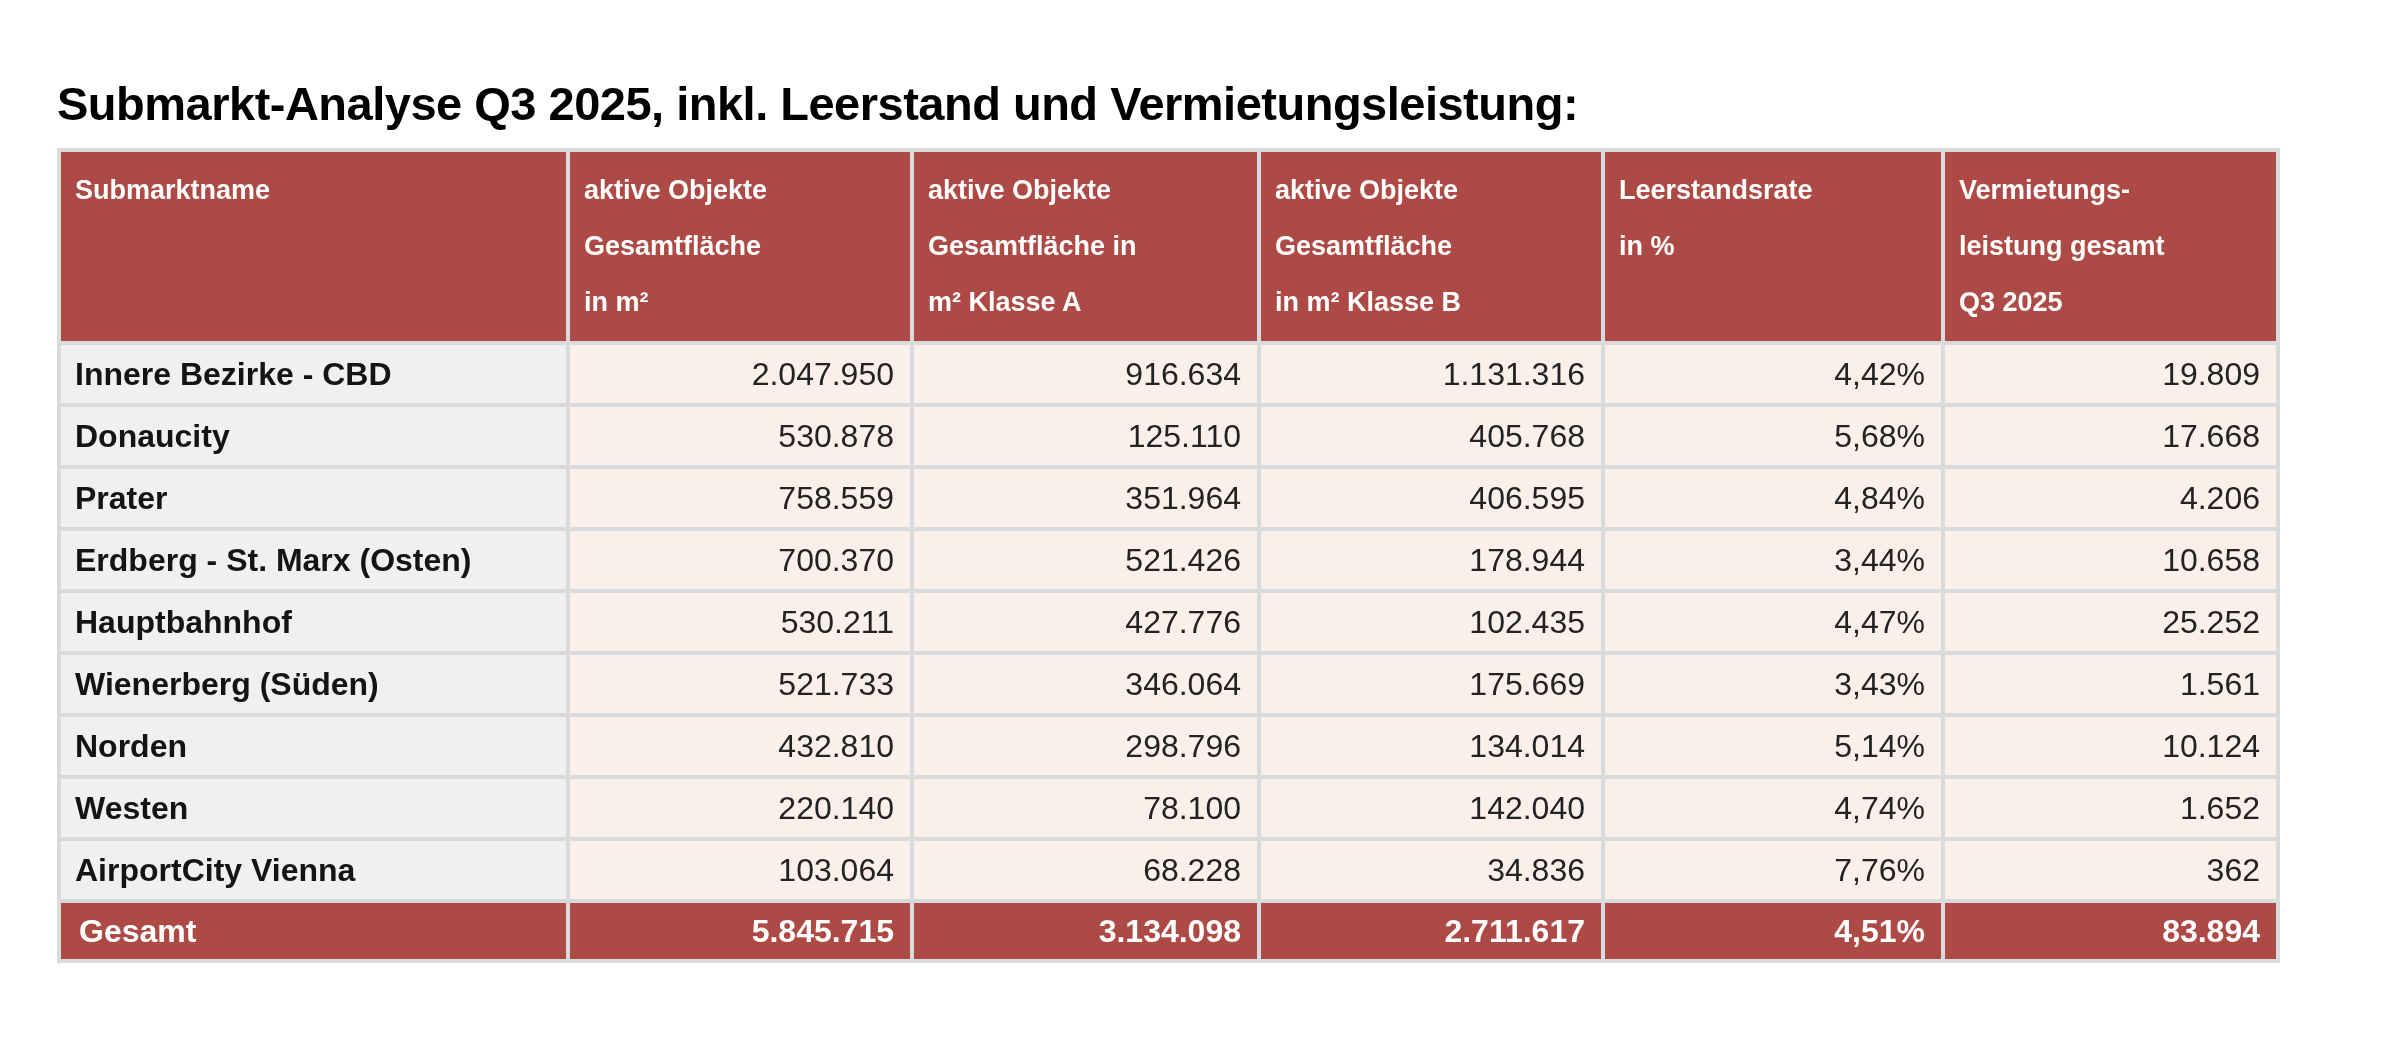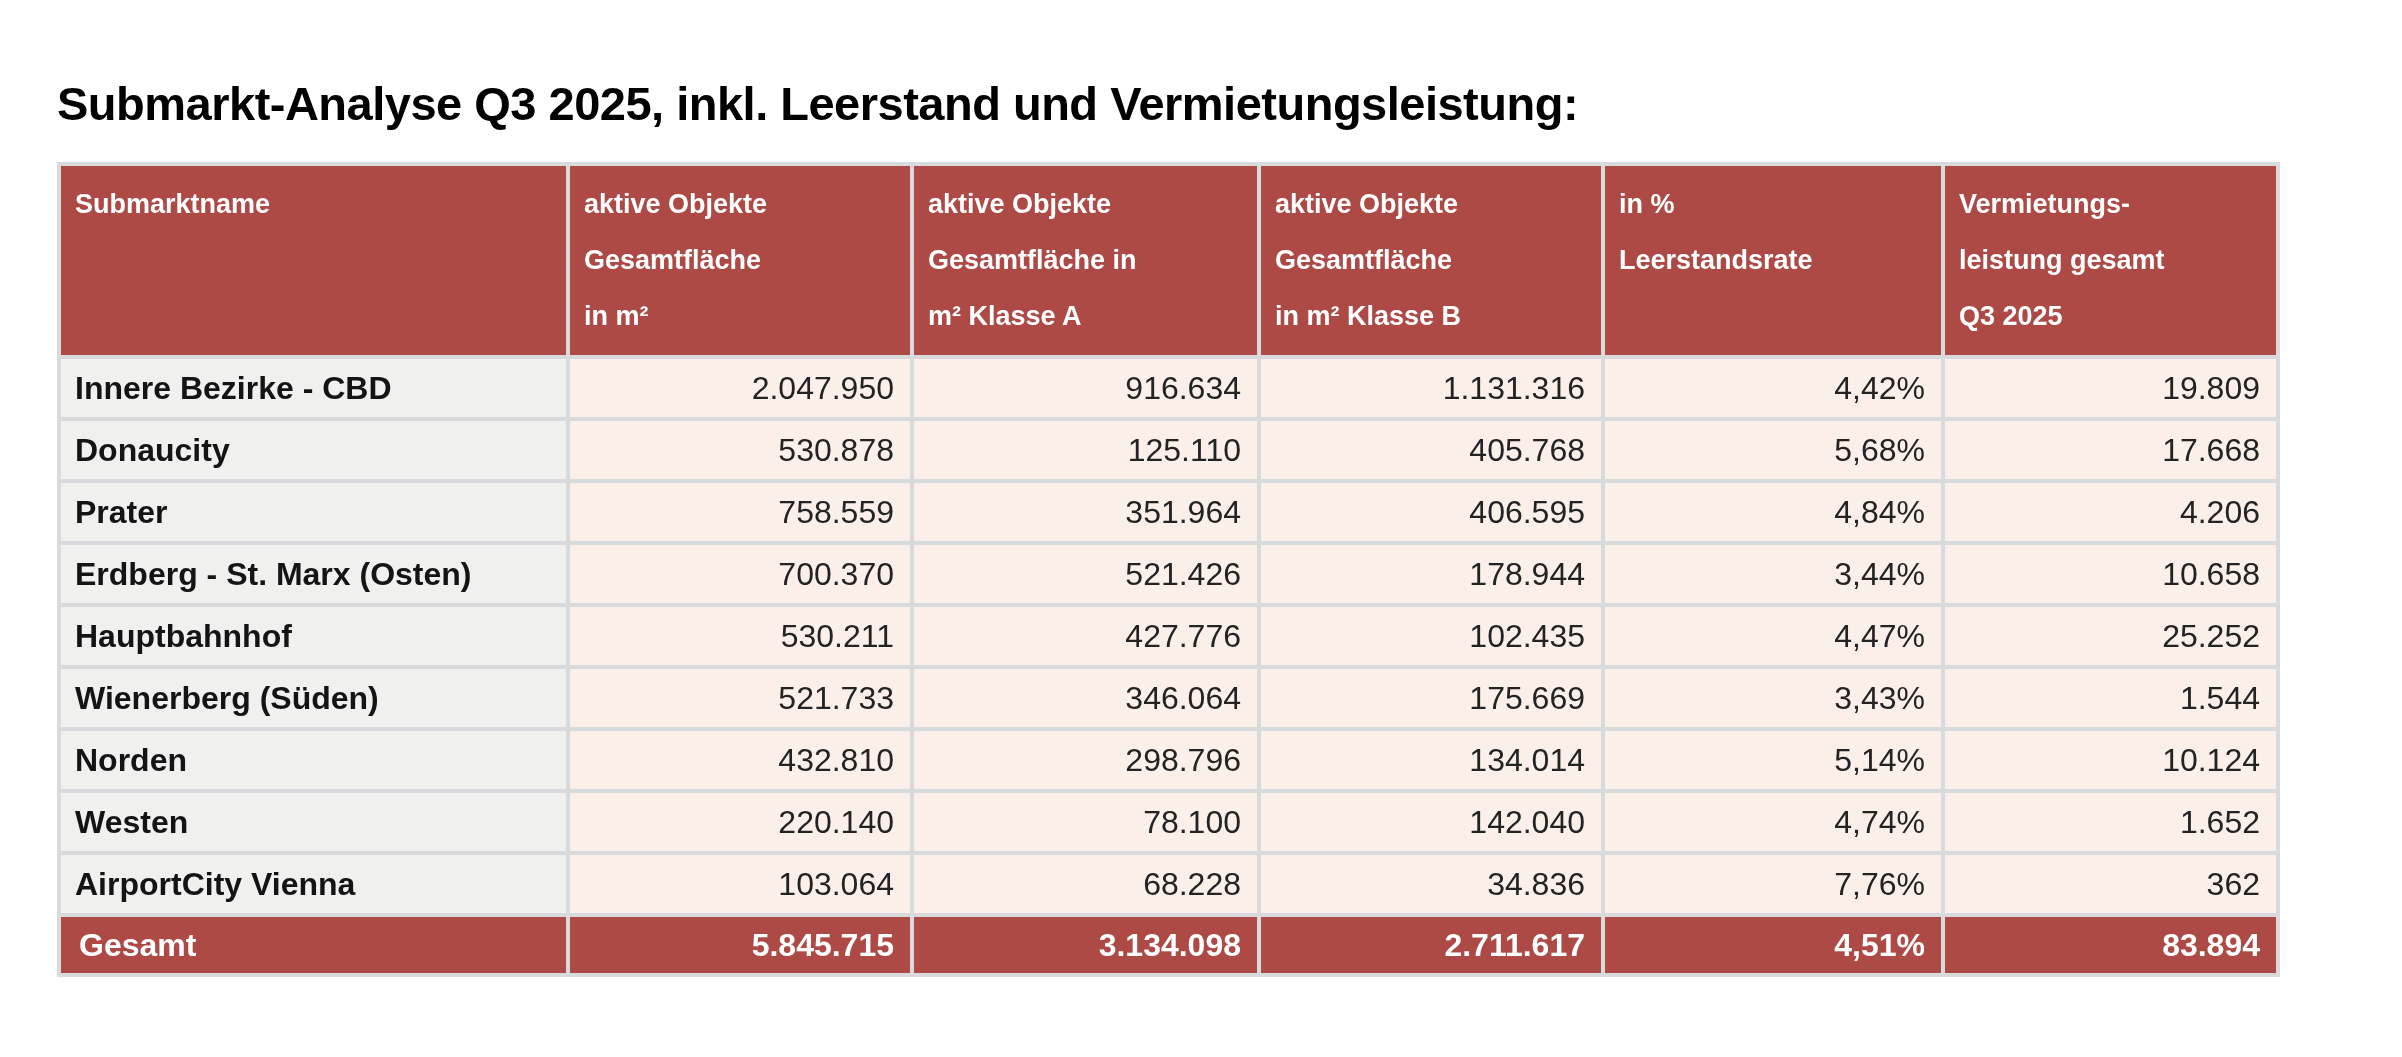--- a/index.html
+++ b/index.html
@@ -14,21 +14,20 @@
     font-size:47px;font-weight:bold;color:#000;letter-spacing:-0.5px;
     white-space:nowrap;
   }
   .tbl{
     position:absolute;left:57px;top:148px;
     display:grid;
     grid-template-columns:505px 340px 343px 340px 336px 331px;
     grid-template-rows:189px repeat(9,58px) 56px;
     gap:4px;padding:4px;
     background:#D9DADB;
-    margin-top:14px;
   }
   .cell{overflow:hidden;white-space:nowrap;}
   .head{
     background:#AD4A45;color:#ffffff;
     font-size:27px;font-weight:bold;
     line-height:56px;padding:10px 14px 0 14px;
   }
   .head.num{}
   .label{
     background:#F0F1EF;color:#141414;
@@ -66,22 +65,22 @@
     <div>aktive Objekte</div>
     <div>Gesamtfläche in</div>
     <div>m² Klasse A</div>
   </div>
   <div class="cell head num">
     <div>aktive Objekte</div>
     <div>Gesamtfläche</div>
     <div>in m² Klasse B</div>
   </div>
   <div class="cell head num">
+    <div>Leerstandsrate</div>
     <div>in %</div>
-    <div>Leerstandsrate</div>
   </div>
   <div class="cell head num">
     <div>Vermietungs-</div>
     <div>leistung gesamt</div>
     <div>Q3 2025</div>
   </div>
 
   <div class="cell label">Innere Bezirke - CBD</div>
   <div class="cell val">2.047.950</div>
   <div class="cell val">916.634</div>
@@ -115,21 +114,21 @@
   <div class="cell val">427.776</div>
   <div class="cell val">102.435</div>
   <div class="cell val">4,47%</div>
   <div class="cell val">25.252</div>
 
   <div class="cell label">Wienerberg (Süden)</div>
   <div class="cell val">521.733</div>
   <div class="cell val">346.064</div>
   <div class="cell val">175.669</div>
   <div class="cell val">3,43%</div>
-  <div class="cell val">1.544</div>
+  <div class="cell val">1.561</div>
 
   <div class="cell label">Norden</div>
   <div class="cell val">432.810</div>
   <div class="cell val">298.796</div>
   <div class="cell val">134.014</div>
   <div class="cell val">5,14%</div>
   <div class="cell val">10.124</div>
 
   <div class="cell label">Westen</div>
   <div class="cell val">220.140</div>

